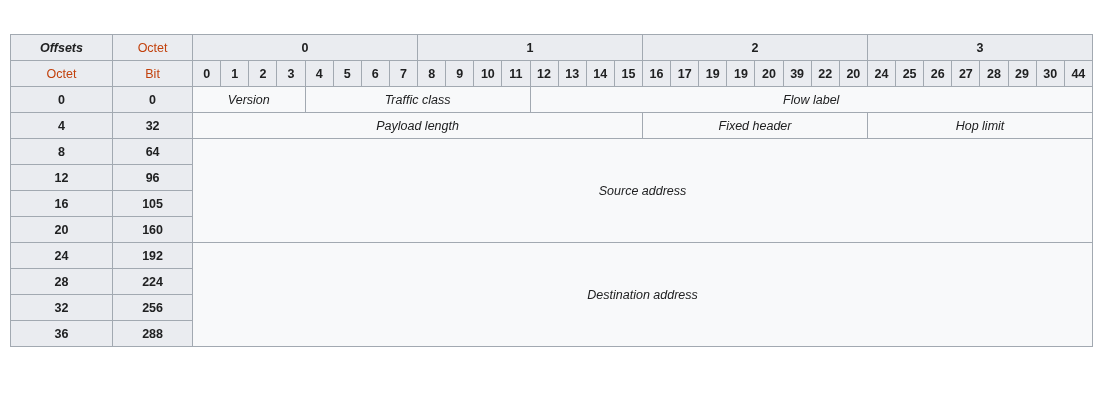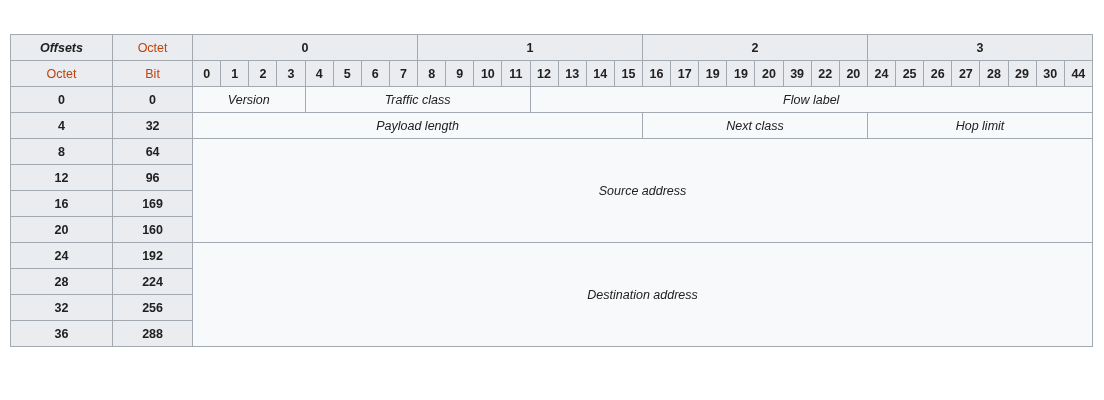--- a/index.html
+++ b/index.html
@@ -210,36 +210,36 @@
         <td class="off-cell">0</td>
         <td class="field" colspan="4">Version</td>
         <td class="field" colspan="8">Traffic class</td>
         <td class="field" colspan="20">Flow label</td>
       </tr>
 
       <tr>
         <td class="off-cell">4</td>
         <td class="off-cell">32</td>
         <td class="field" colspan="16">Payload length</td>
-        <td class="field" colspan="8">Next class</td>
+        <td class="field" colspan="8">Fixed header</td>
         <td class="field" colspan="8">Hop limit</td>
       </tr>
 
       <tr>
         <td class="off-cell">8</td>
         <td class="off-cell">64</td>
         <td class="field-tall" colspan="32" rowspan="4">Source address</td>
       </tr>
       <tr>
         <td class="off-cell">12</td>
         <td class="off-cell">96</td>
       </tr>
       <tr>
         <td class="off-cell">16</td>
-        <td class="off-cell">169</td>
+        <td class="off-cell">105</td>
       </tr>
       <tr>
         <td class="off-cell">20</td>
         <td class="off-cell">160</td>
       </tr>
 
       <tr>
         <td class="off-cell">24</td>
         <td class="off-cell">192</td>
         <td class="field-tall" colspan="32" rowspan="4">Destination address</td>

